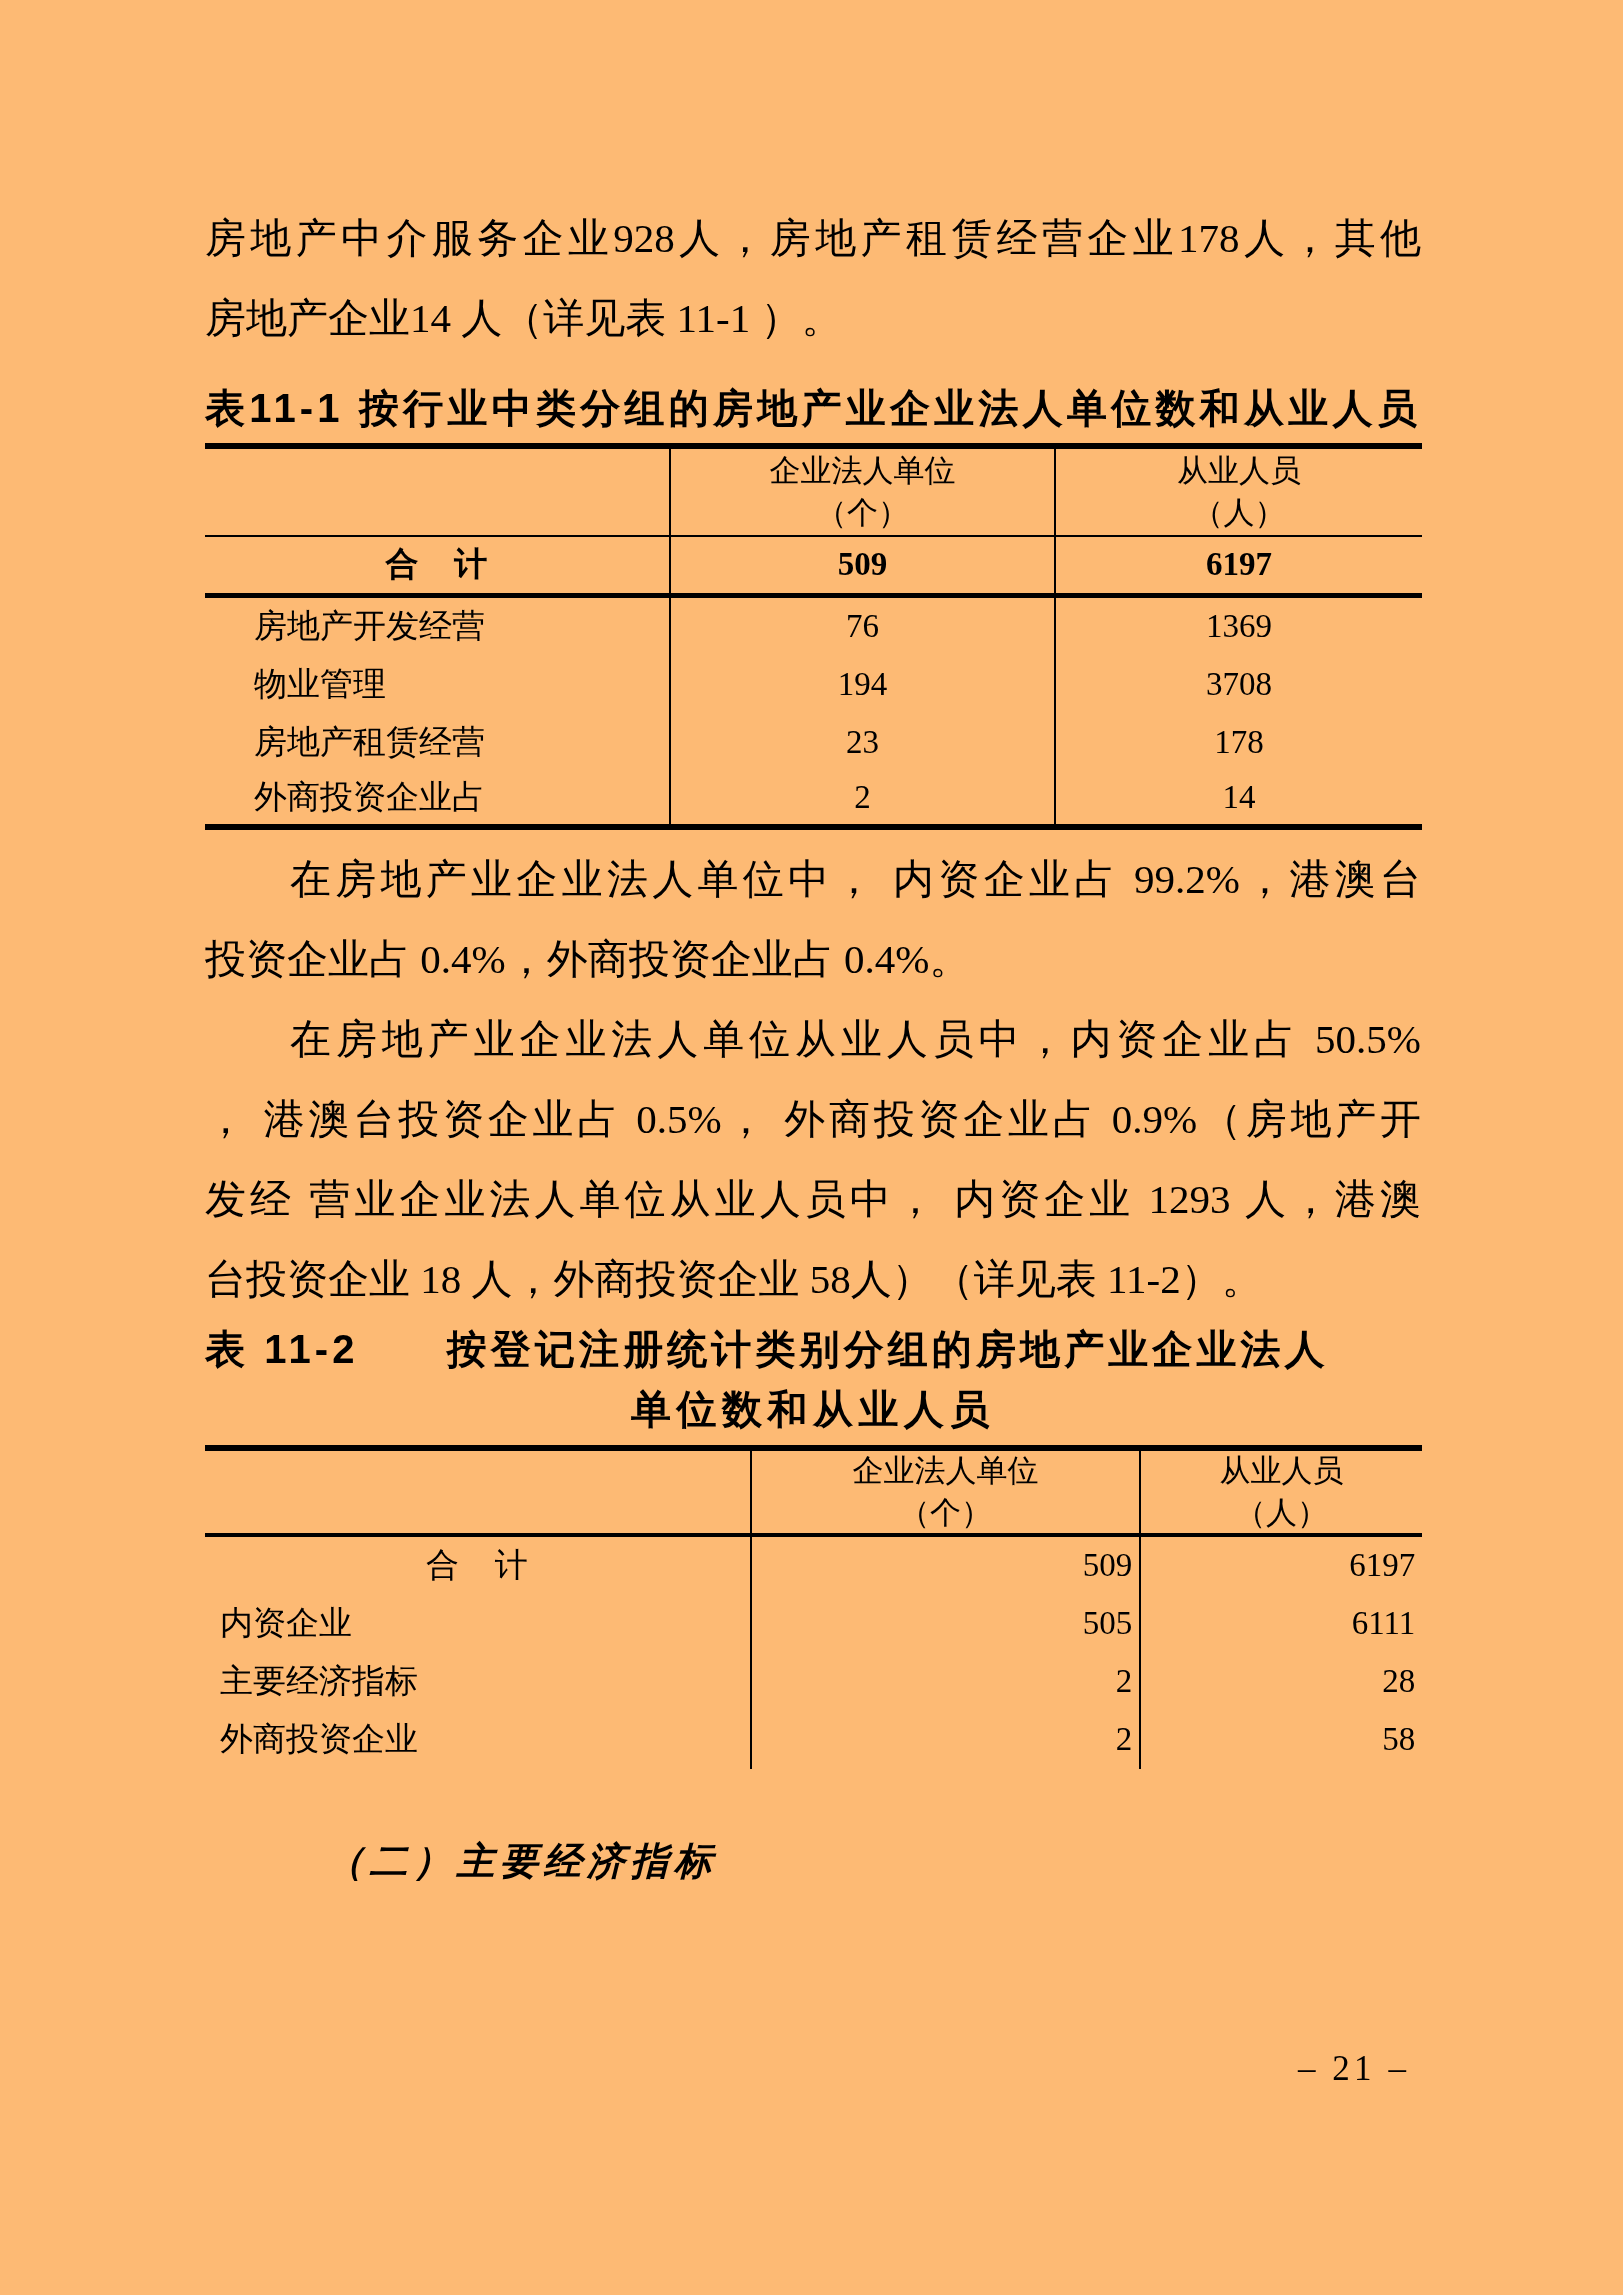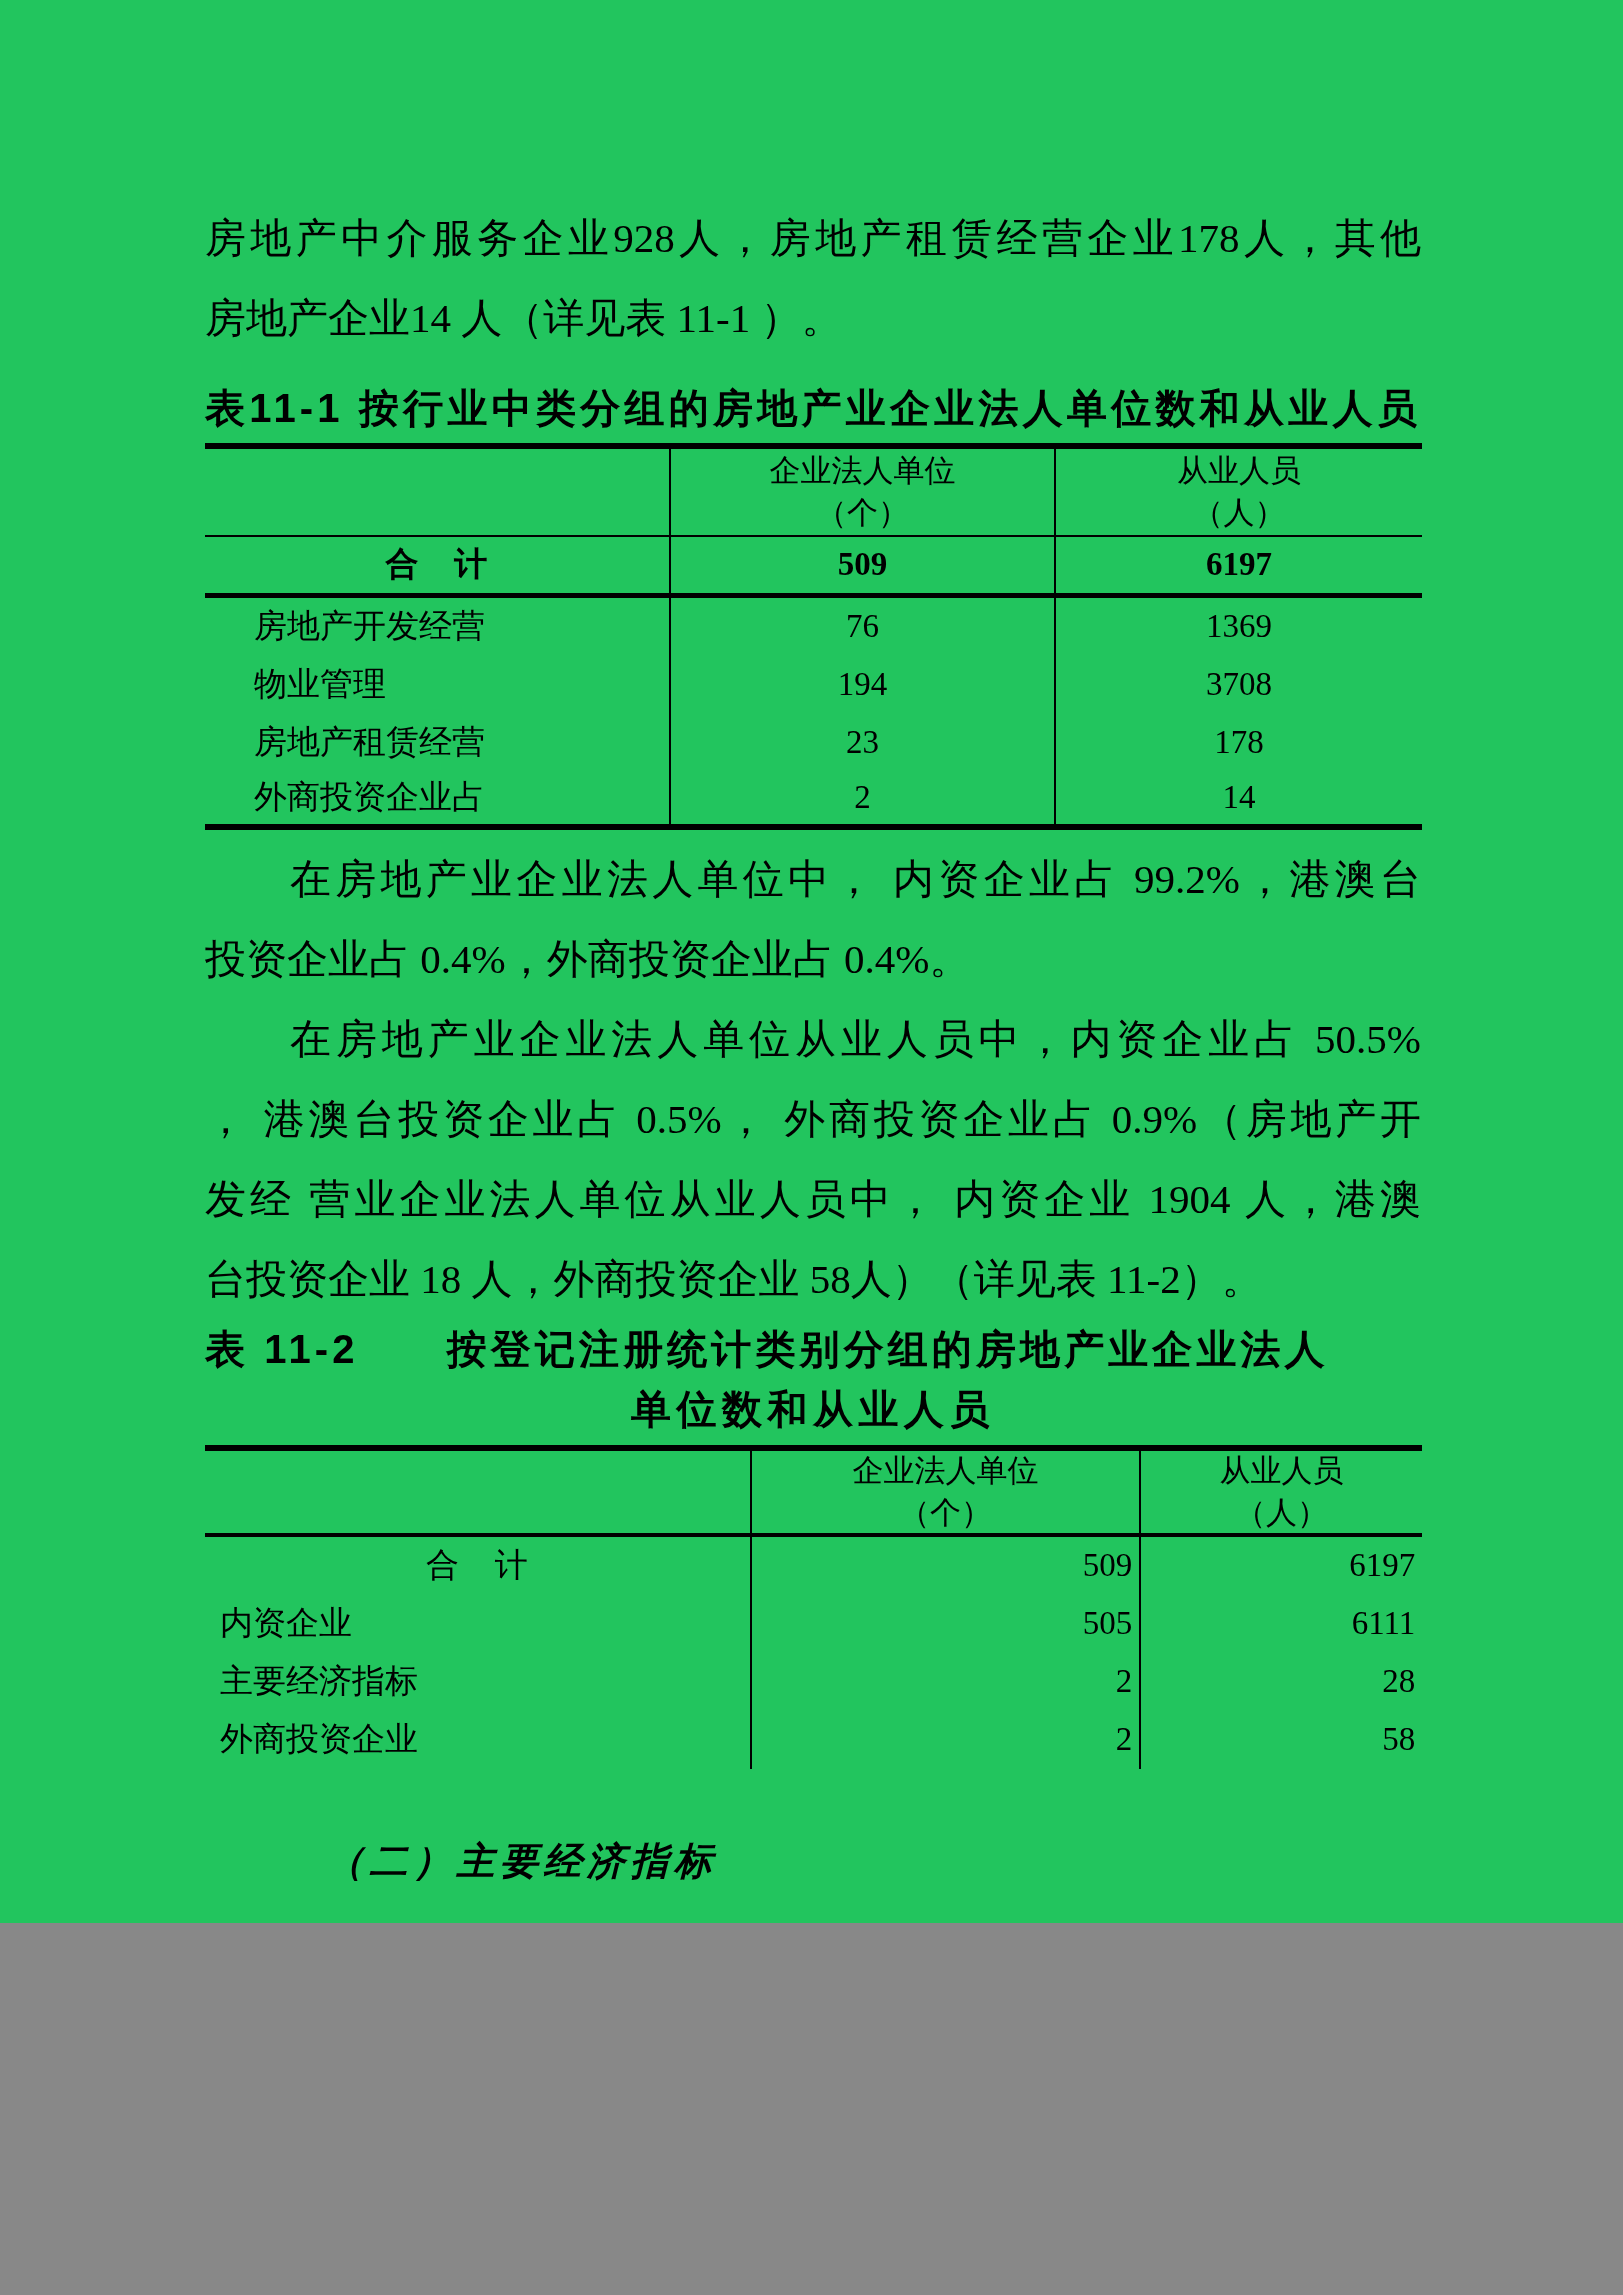--- a/index.html
+++ b/index.html
@@ -1,19 +1,19 @@
 <!DOCTYPE html>
 <html style="font-size:11px"><head>
 <meta charset="utf-8">
 <style>
   html,body { margin:0; padding:0; background:#888; }
   .page {
     position:relative;
-    width:1623px; height:1923px;
-    background:#22c55e;
+    width:1623px; height:2295px;
+    background:#fdba74;
     box-sizing:border-box;
     padding:198px 202px 0 205px;
     font-family:"Liberation Serif","DejaVu Serif",serif;
     color:#000;
     margin:0 auto;
     overflow:hidden;
   }
   
   .para { margin:0; padding:0; }
   .bline { display:block; font-size:41px; line-height:80px; white-space:pre-wrap; }
@@ -123,21 +123,21 @@
   </div>
 
   <p class="para" style="margin-top:9.5px;">
     <span class="bline j ind">在房地产业企业法人单位中， 内资企业占 99.2%，港澳台</span>
     <span class="bline">投资企业占 0.4%，外商投资企业占 0.4%。</span>
   </p>
 
   <p class="para">
     <span class="bline j ind">在房地产业企业法人单位从业人员中，内资企业占 50.5%</span>
     <span class="bline j">， 港澳台投资企业占 0.5%， 外商投资企业占 0.9%（房地产开</span>
-    <span class="bline j">发经 营业企业法人单位从业人员中， 内资企业 1904 人，港澳</span>
+    <span class="bline j">发经 营业企业法人单位从业人员中， 内资企业 1293 人，港澳</span>
     <span class="bline">台投资企业 18 人，外商投资企业 58人）（详见表 11-2）。</span>
   </p>
 
   <h2 class="tbl-title t2-title-1">表 11-2　　按登记注册统计类别分组的房地产业企业法人</h2>
   <h2 class="tbl-title t2-title-2">单位数和从业人员</h2>
 
   <div class="tbl t2" style="margin-top:5.5px;">
     <div class="trow head">
       <div class="cell c1"></div>
       <div class="cell c2 hdr2">

